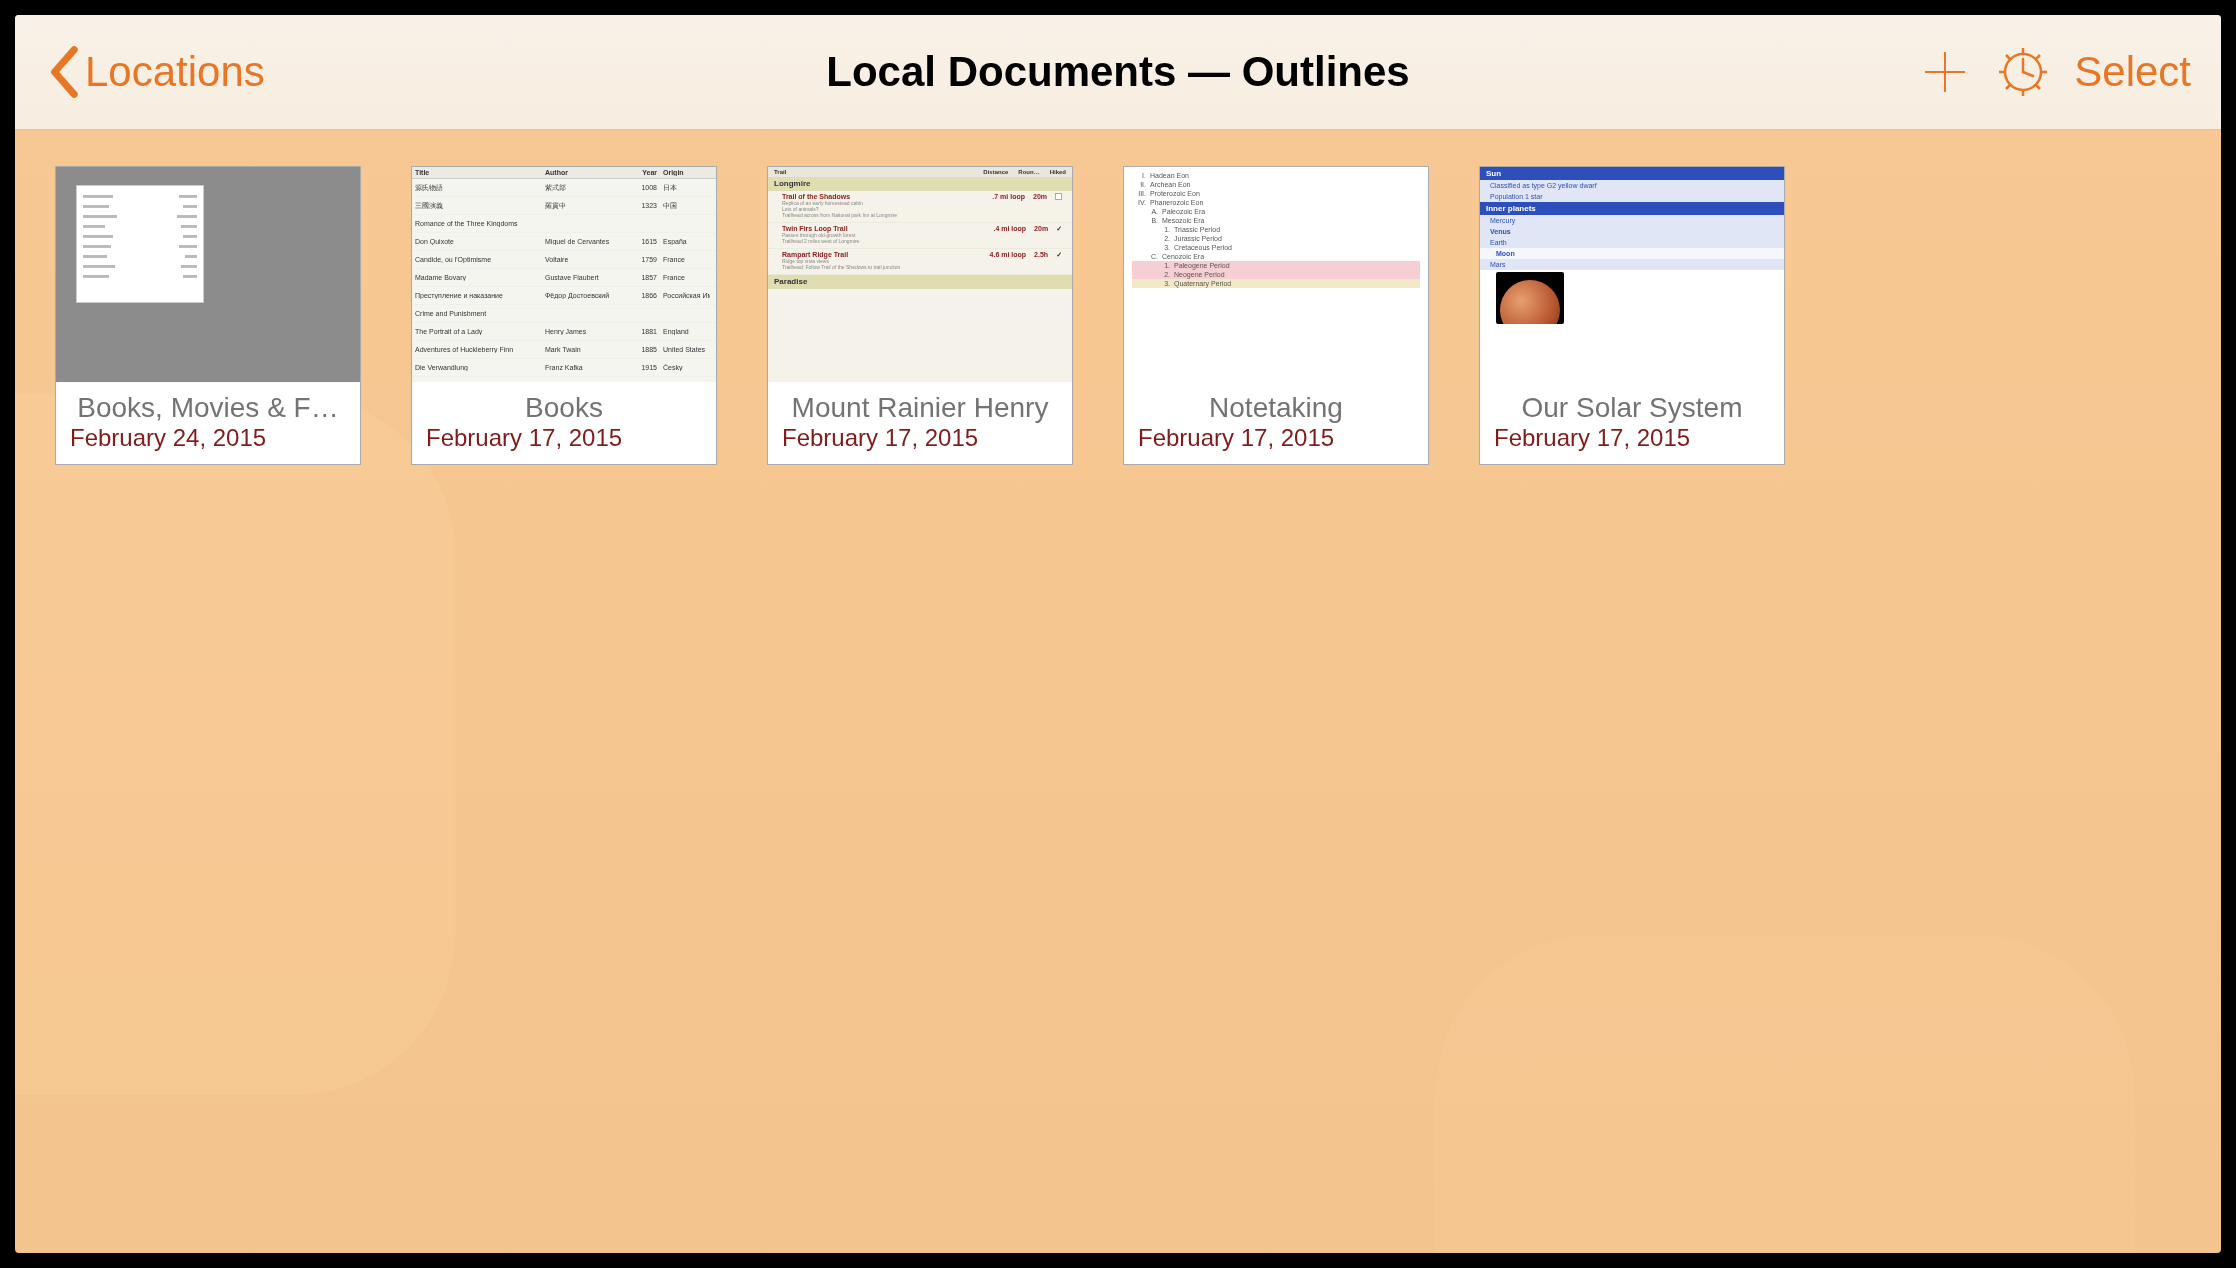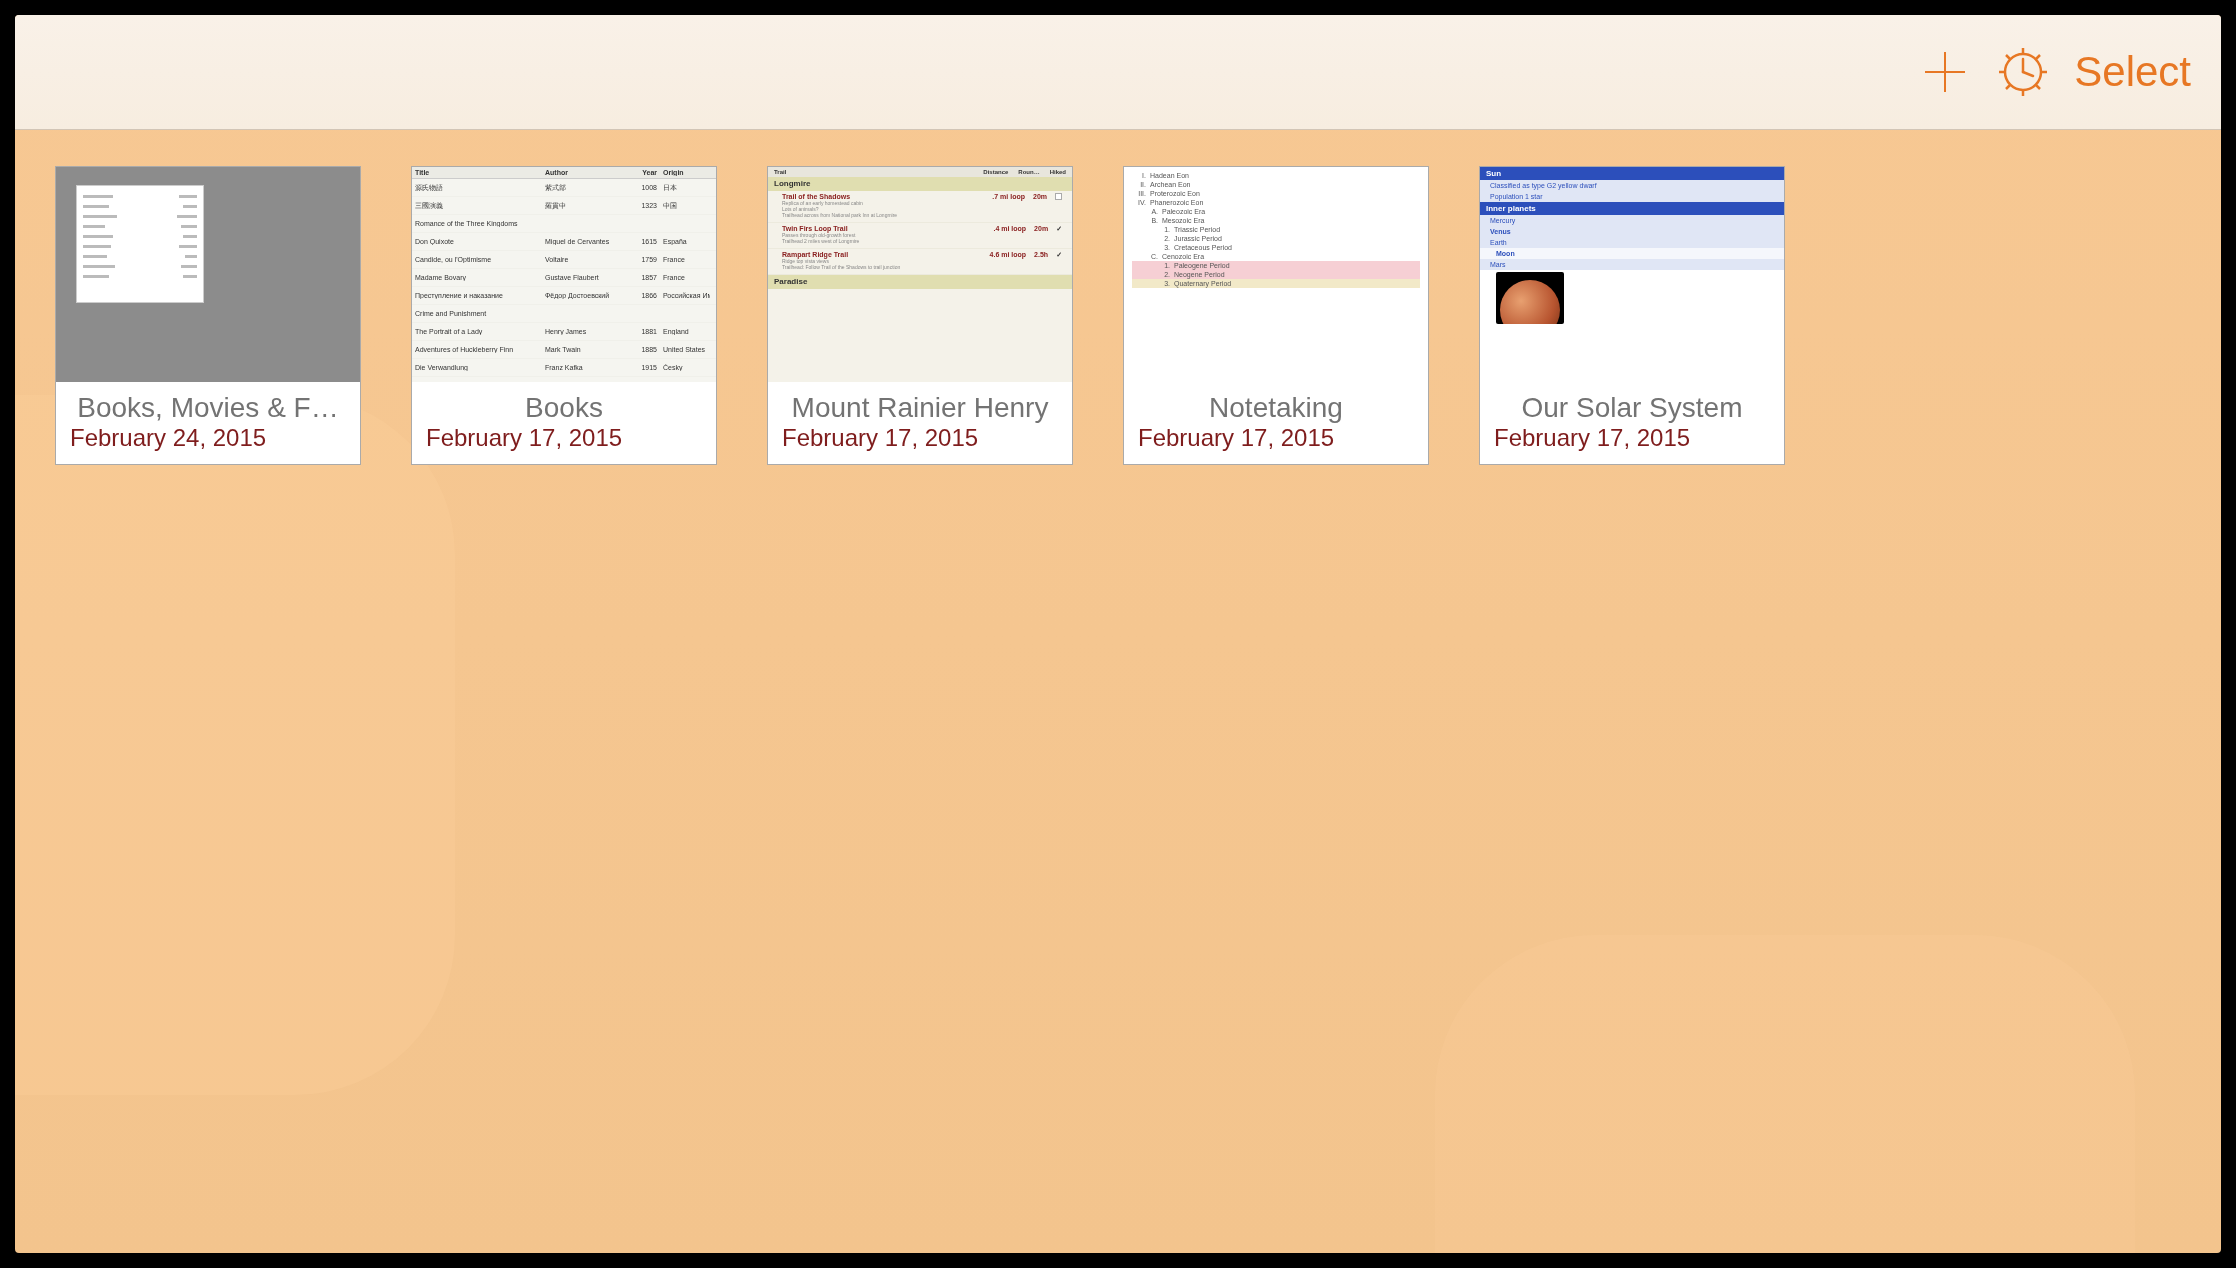--- a/index.html
+++ b/index.html
@@ -347,21 +347,28 @@
 </head>
 <body>
 
 <div class="frame">
   <div class="bg-shapes">
     <div class="bg-shape1"></div>
     <div class="bg-shape2"></div>
   </div>
 
   <div class="navbar">
-
+    <div class="nav-back">
+      <svg viewBox="0 0 24 40">
+        <polyline points="20,4 6,20 20,36" fill="none" stroke="#e77724" stroke-width="5" stroke-linecap="round" stroke-linejoin="round"></polyline>
+      </svg>
+      <span>Locations</span>
+    </div>
+
+    <div class="nav-title">Local Documents — Outlines</div>
 
     <div class="nav-right">
       <div class="nav-icon-btn">
         <svg viewBox="0 0 52 52">
           <line x1="26" y1="6" x2="26" y2="46" stroke="#e77724" stroke-width="2"></line>
           <line x1="6" y1="26" x2="46" y2="26" stroke="#e77724" stroke-width="2"></line>
         </svg>
       </div>
       <div class="nav-icon-btn">
         <svg viewBox="0 0 52 52">

